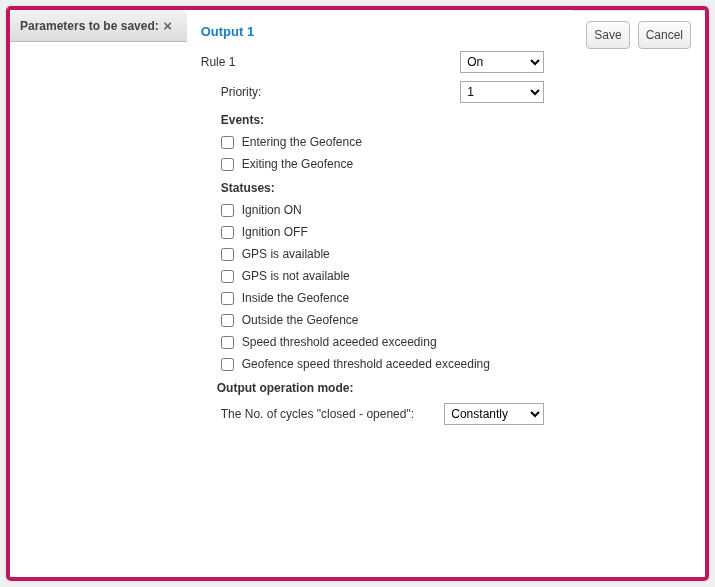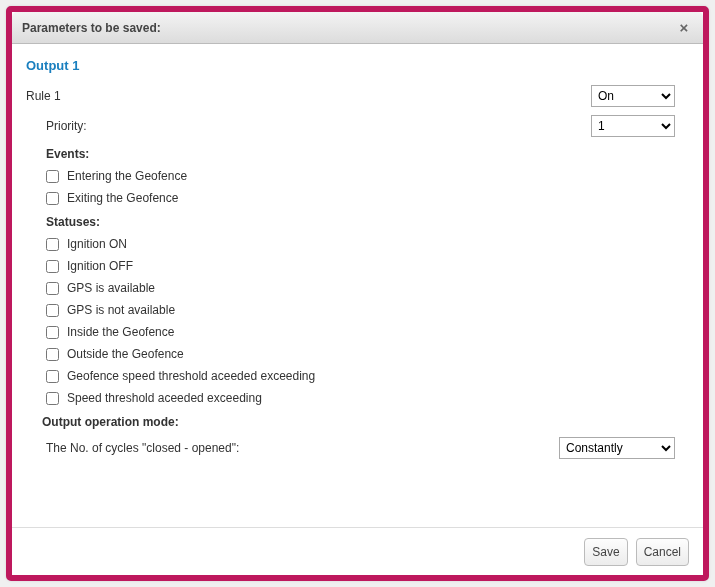--- a/index.html
+++ b/index.html
@@ -13,24 +13,24 @@
     height: 587px;
     overflow: hidden;
   }
   .dialog {
     position: absolute;
     top: 6px;
     left: 6px;
     width: 703px;
     height: 575px;
     background: #fff;
-    border: 6px solid #be185d;
+    border: 4px solid #be185d;
     border-radius: 5px;
     display: flex;
-    flex-direction: column;
+    flex-direction: row;
     box-shadow: 0 0 3px rgba(0,0,0,0.1);
   }
   .titlebar {
     height: 32px;
     background: linear-gradient(to bottom, #f3f3f3, #dcdcdc);
     border-bottom: 1px solid #bbb;
     border-radius: 5px 5px 0 0;
     display: flex;
     align-items: center;
     padding: 0 10px;
@@ -109,21 +109,21 @@
     margin: 0 8px 0 0;
     width: 13px;
     height: 13px;
   }
   .op-row {
     display: flex;
     align-items: center;
     margin: 6px 0 10px 0;
   }
   .op-row .label { flex: 1; padding-left: 20px; }
-  .op-row .control { width: 116px; }
+  .op-row .control { width: 100px; }
   .footer {
     height: 48px;
     border-top: 1px solid #ddd;
     display: flex;
     align-items: center;
     justify-content: flex-end;
     padding: 0 14px;
     gap: 8px;
   }
   .btn {
@@ -199,25 +199,25 @@
           <div class="check-row">
             <input type="checkbox" style="">
             <span>Inside the Geofence</span>
           </div>
           <div class="check-row">
             <input type="checkbox" style="">
             <span>Outside the Geofence</span>
           </div>
           <div class="check-row">
             <input type="checkbox" style="">
+            <span>Speed threshold aceeded exceeding</span>
+          </div>
+          <div class="check-row">
+            <input type="checkbox" style="">
             <span>Geofence speed threshold aceeded exceeding</span>
-          </div>
-          <div class="check-row">
-            <input type="checkbox" style="">
-            <span>Speed threshold aceeded exceeding</span>
           </div>
         </div>
 
       <div class="subhead noind">Output operation mode:</div>
       <div class="op-row">
         <div class="label">The No. of cycles "closed - opened":</div>
         <div class="control">
           <select><option>Constantly</option></select>
         </div>
       </div>

